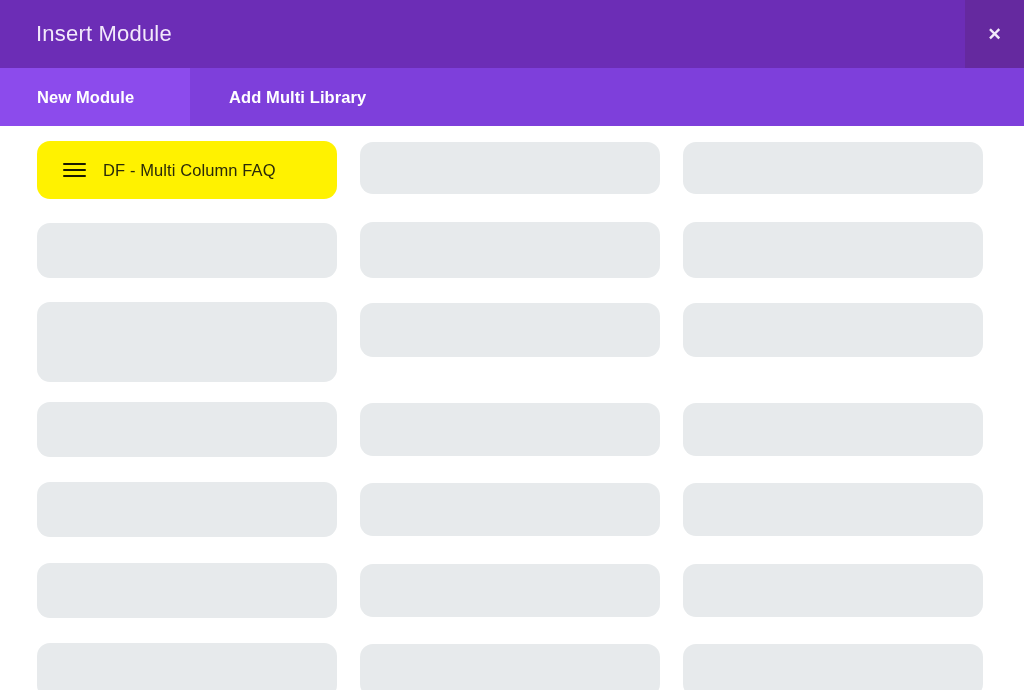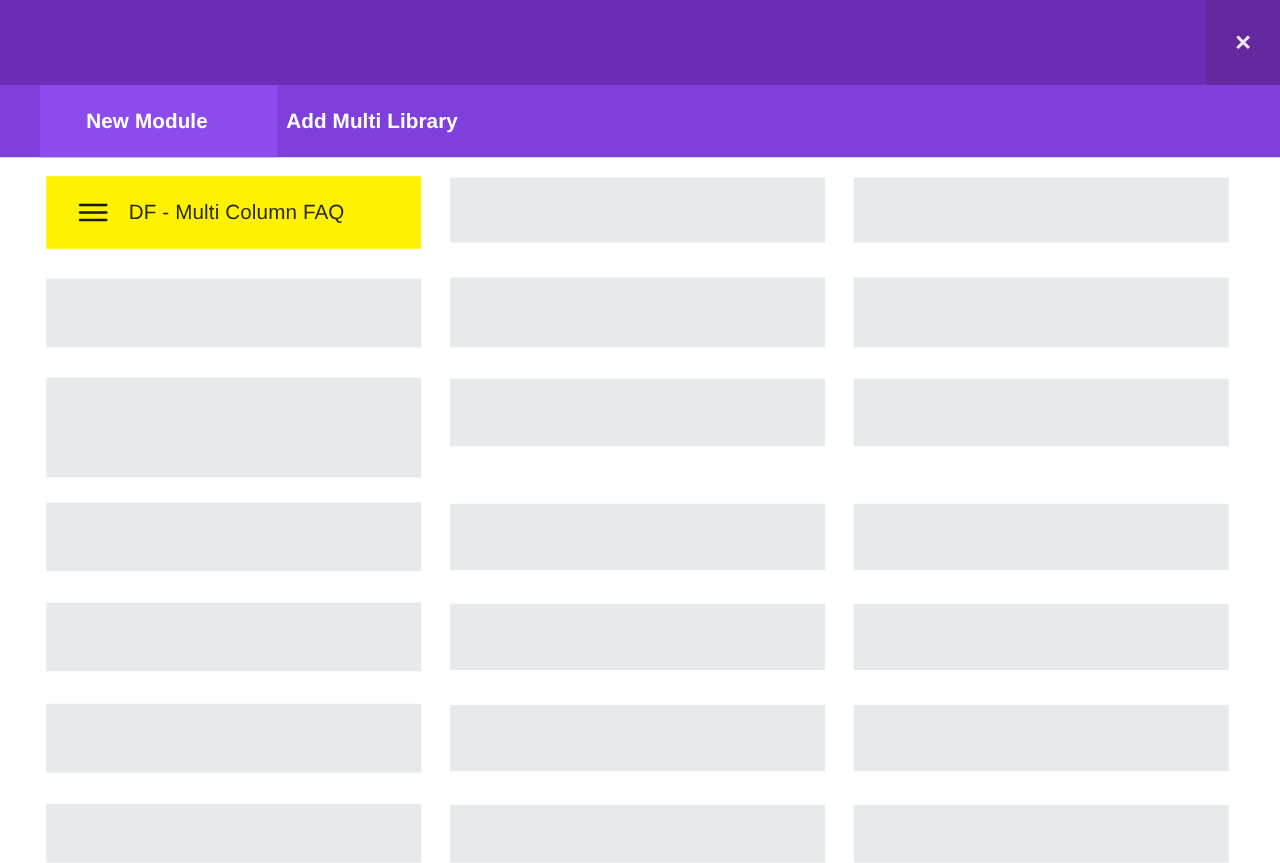--- a/index.html
+++ b/index.html
@@ -91,21 +91,20 @@
     font-weight: 700;
     color: #FFFFFF;
     letter-spacing: 0.1px;
     white-space: nowrap;
   }
   #tab-new-module {
     left: 0;
     width: 190px;
     background: #8C4BEC;
     padding-left: 37px;
-    margin-left: 32px;
   }
   #tab-add-from-library {
     left: 190px;
     width: 270px;
     background: transparent;
     padding-left: 39px;
   }
 
   
   #module-grid {
@@ -121,21 +120,21 @@
     top: 0;
     width: 300px;
   }
   #grid-col-1 { left: 37px; }
   #grid-col-2 { left: 360px; }
   #grid-col-3 { left: 683px; }
 
   .module-item {
     box-sizing: border-box;
     width: 300px;
-    border-radius: 0;
+    border-radius: 13px;
     background: #E7EAEC;
     display: block;
   }
   .module-item.placeholder {
     background: #E7EAEC;
   }
   .module-item.selected {
     background: #FFF200;
     display: flex;
     align-items: center;
@@ -170,20 +169,21 @@
     white-space: nowrap;
     letter-spacing: 0.1px;
   }
 </style>
 </head>
 <body>
 
 <div id="modal">
 
   <div id="modal-header">
+    <div id="modal-title">Insert Module</div>
     <button id="close-button">
       <span class="glyph">✕</span>
     </button>
   </div>
 
   <div id="tab-bar">
     <div class="tab" id="tab-new-module">
       <span class="tab-label">New Module</span>
     </div>
     <div class="tab" id="tab-add-from-library">

